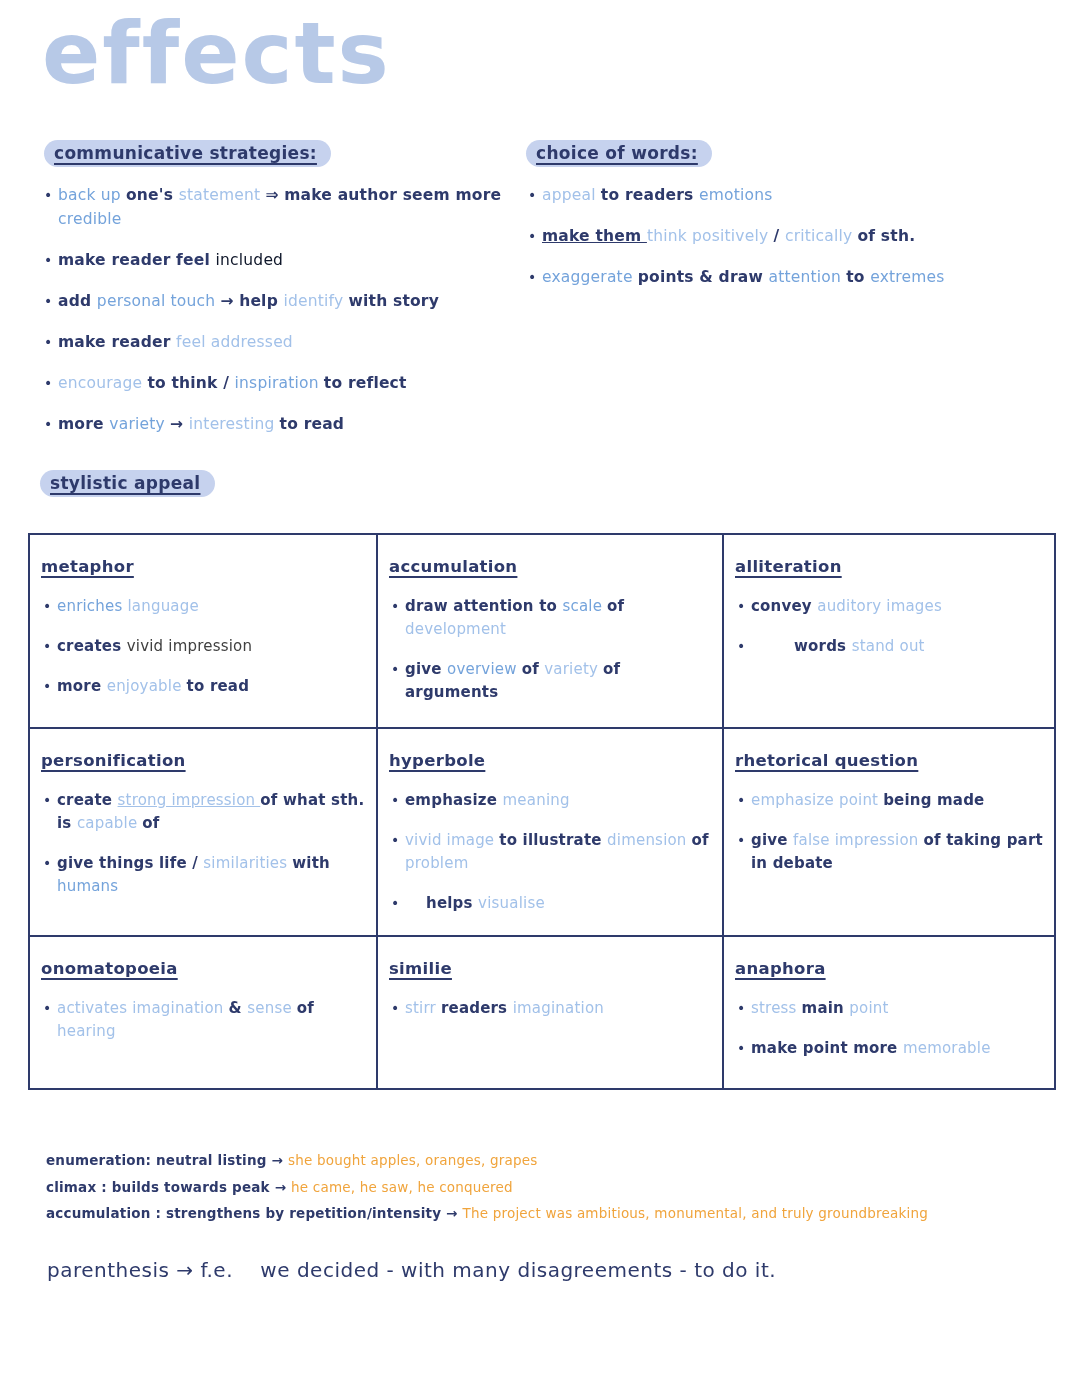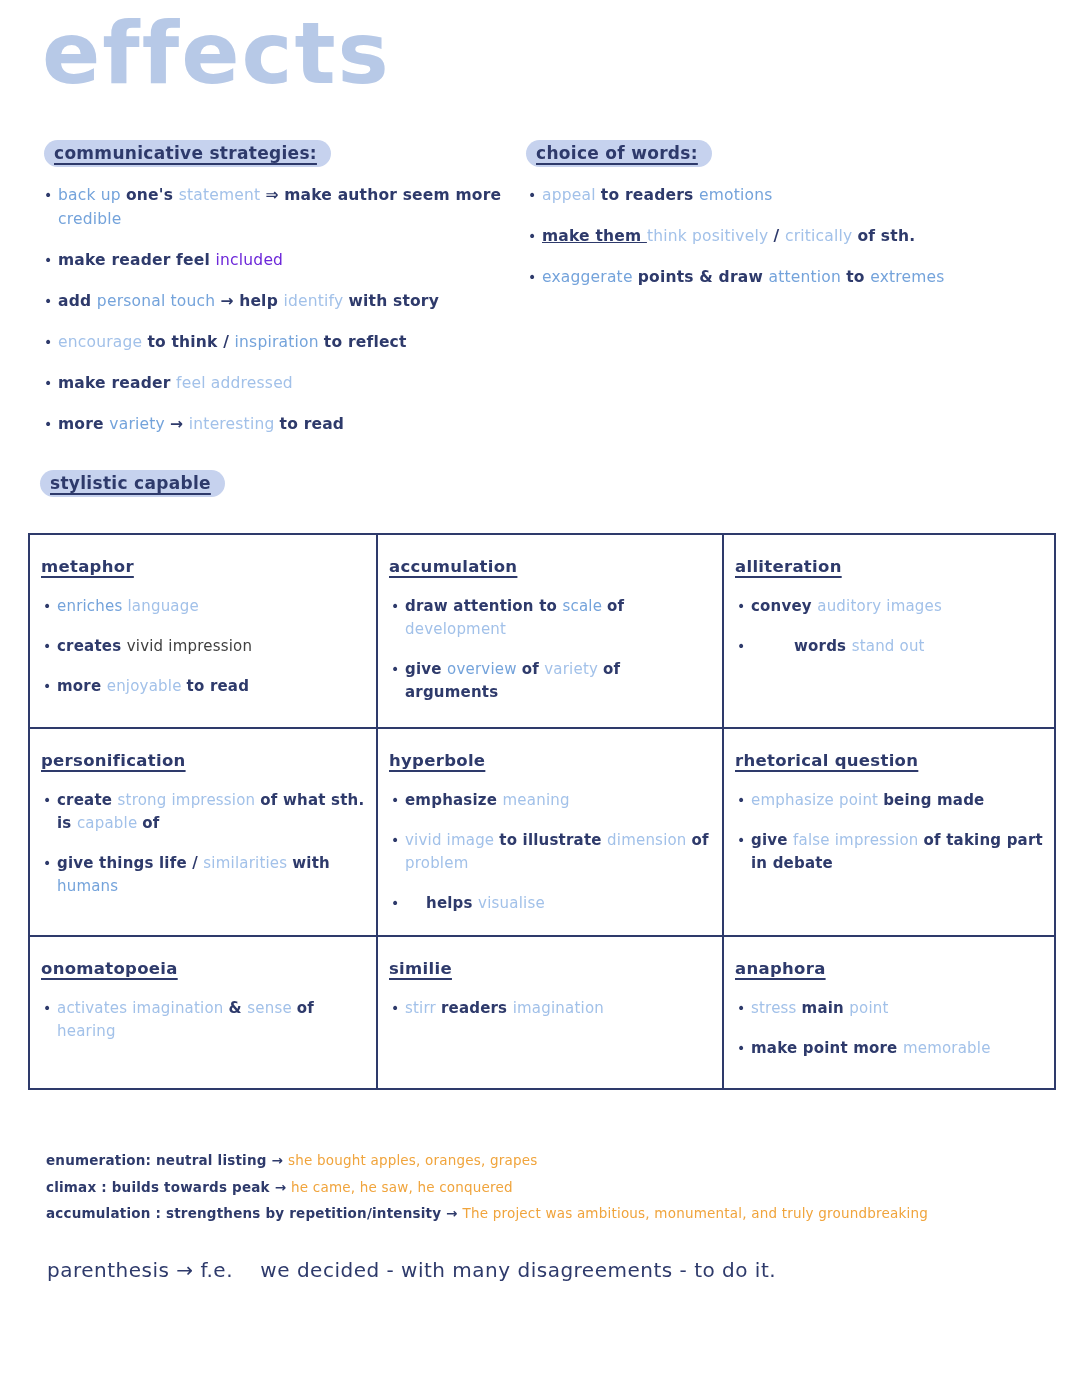--- a/index.html
+++ b/index.html
@@ -60,39 +60,39 @@
 <div class="page">
 
   <div class="title">effects</div>
 
   <div class="hdr-comm">
     <span class="pill">communicative strategies:</span>
   </div>
 
   <ul class="notes notes-comm">
     <li><span data-c="blue" style="color: rgb(116, 163, 219);">back up </span><span data-c="navy" style="color: rgb(46, 58, 107);">one's </span><span data-c="sky" style="color: rgb(162, 193, 233);">statement </span><span data-c="navy" style="color: rgb(46, 58, 107);">⇒ make author seem more </span><span data-c="blue" style="color: rgb(116, 163, 219);">credible</span></li>
-    <li><span data-c="navy" style="color: rgb(46, 58, 107);">make reader feel </span><span data-c="sky" style="color: #6d28d9;">included</span></li>
+    <li><span data-c="navy" style="color: rgb(46, 58, 107);">make reader feel </span><span data-c="sky" style="color: #0f172a;">included</span></li>
     <li><span data-c="navy" style="color: rgb(46, 58, 107);">add </span><span data-c="blue" style="color: rgb(116, 163, 219);">personal touch </span><span data-c="navy" style="color: rgb(46, 58, 107);">→ help </span><span data-c="sky" style="color: rgb(162, 193, 233);">identify </span><span data-c="navy" style="color: rgb(46, 58, 107);">with story</span></li>
+    <li><span data-c="navy" style="color: rgb(46, 58, 107);">make reader </span><span data-c="sky" style="color: rgb(162, 193, 233);">feel addressed</span></li>
     <li><span data-c="sky" style="color: rgb(162, 193, 233);">encourage </span><span data-c="navy" style="color: rgb(46, 58, 107);">to think / </span><span data-c="blue" style="color: rgb(116, 163, 219);">inspiration </span><span data-c="navy" style="color: rgb(46, 58, 107);">to reflect</span></li>
-    <li><span data-c="navy" style="color: rgb(46, 58, 107);">make reader </span><span data-c="sky" style="color: rgb(162, 193, 233);">feel addressed</span></li>
     <li><span data-c="navy" style="color: rgb(46, 58, 107);">more </span><span data-c="blue" style="color: rgb(116, 163, 219);">variety </span><span data-c="navy" style="color: rgb(46, 58, 107);">→ </span><span data-c="sky" style="color: rgb(162, 193, 233);">interesting </span><span data-c="navy" style="color: rgb(46, 58, 107);">to read</span></li>
   </ul>
 
   <div class="hdr-choice">
     <span class="pill">choice of words:</span>
   </div>
 
   <ul class="notes notes-choice">
     <li><span data-c="sky" style="color: rgb(162, 193, 233);">appeal </span><span data-c="navy" style="color: rgb(46, 58, 107);">to readers </span><span data-c="blue" style="color: rgb(116, 163, 219);">emotions</span></li>
     <li><span data-c="navy" style="color: rgb(46, 58, 107); text-decoration: underline;">make them </span><span data-c="sky" style="color: rgb(162, 193, 233);">think positively </span><span data-c="navy" style="color: rgb(46, 58, 107);">/ </span><span data-c="sky" style="color: rgb(162, 193, 233);">critically </span><span data-c="navy" style="color: rgb(46, 58, 107); margin-top: 9px;">of sth.</span></li>
     <li><span data-c="blue" style="color: rgb(116, 163, 219);">exaggerate </span><span data-c="navy" style="color: rgb(46, 58, 107);">points &amp; draw </span><span data-c="blue" style="color: rgb(116, 163, 219);">attention </span><span data-c="navy" style="color: rgb(46, 58, 107);">to </span><span data-c="blue" style="color: rgb(116, 163, 219);">extremes</span></li>
   </ul>
 
   <div class="hdr-styl">
-    <span class="pill">stylistic capable</span>
+    <span class="pill">stylistic appeal</span>
   </div>
 
   <div class="grid">
 
     <div class="cell">
       <h3>metaphor</h3>
       <ul class="notes">
         <li><span data-c="blue" style="color: rgb(116, 163, 219);">enriches </span><span data-c="sky" style="color: rgb(162, 193, 233);">language</span></li>
         <li><span data-c="navy" style="color: rgb(46, 58, 107);">creates </span><span data-c="sky" style="color: #404040;">vivid impression</span></li>
         <li><span data-c="navy" style="color: rgb(46, 58, 107);">more </span><span data-c="sky" style="color: rgb(162, 193, 233);">enjoyable </span><span data-c="navy" style="color: rgb(46, 58, 107);">to read</span></li>
@@ -111,21 +111,21 @@
       <h3>alliteration</h3>
       <ul class="notes">
         <li><span data-c="navy" style="color: rgb(46, 58, 107);">convey </span><span data-c="sky" style="color: rgb(162, 193, 233);">auditory images</span></li>
         <li><span data-c="navy" style="color: rgb(46, 58, 107); margin-left: 43px;">words </span><span data-c="sky" style="color: rgb(162, 193, 233);">stand out</span></li>
       </ul>
     </div>
 
     <div class="cell">
       <h3>personification</h3>
       <ul class="notes">
-        <li><span data-c="navy" style="color: rgb(46, 58, 107);">create </span><span data-c="sky" style="color: rgb(162, 193, 233);">strong impression </span><span data-c="navy" style="color: rgb(46, 58, 107);">of what sth. is </span><span data-c="sky" style="color: rgb(162, 193, 233);">capable </span><span data-c="navy" style="color: rgb(46, 58, 107);">of</span></li>
+        <li><span data-c="navy" style="color: rgb(46, 58, 107);">create </span><span data-c="sky" style="color: rgb(162, 193, 233); text-decoration: underline;">strong impression </span><span data-c="navy" style="color: rgb(46, 58, 107);">of what sth. is </span><span data-c="sky" style="color: rgb(162, 193, 233);">capable </span><span data-c="navy" style="color: rgb(46, 58, 107);">of</span></li>
         <li><span data-c="navy" style="color: rgb(46, 58, 107);">give things life / </span><span data-c="sky" style="color: rgb(162, 193, 233);">similarities </span><span data-c="navy" style="color: rgb(46, 58, 107);">with </span><span data-c="blue" style="color: rgb(116, 163, 219);">humans</span></li>
       </ul>
     </div>
 
     <div class="cell">
       <h3>hyperbole</h3>
       <ul class="notes">
         <li><span data-c="navy" style="color: rgb(46, 58, 107);">emphasize </span><span data-c="sky" style="color: rgb(162, 193, 233);">meaning</span></li>
         <li><span data-c="sky" style="color: rgb(162, 193, 233);">vivid image </span><span data-c="navy" style="color: rgb(46, 58, 107);">to illustrate </span><span data-c="sky" style="color: rgb(162, 193, 233);">dimension </span><span data-c="navy" style="color: rgb(46, 58, 107);">of </span><span data-c="sky" style="color: rgb(162, 193, 233);">problem</span></li>
         <li><span data-c="navy" style="color: rgb(46, 58, 107); margin-left: 21px;">helps </span><span data-c="sky" style="color: rgb(162, 193, 233);">visualise</span></li>

